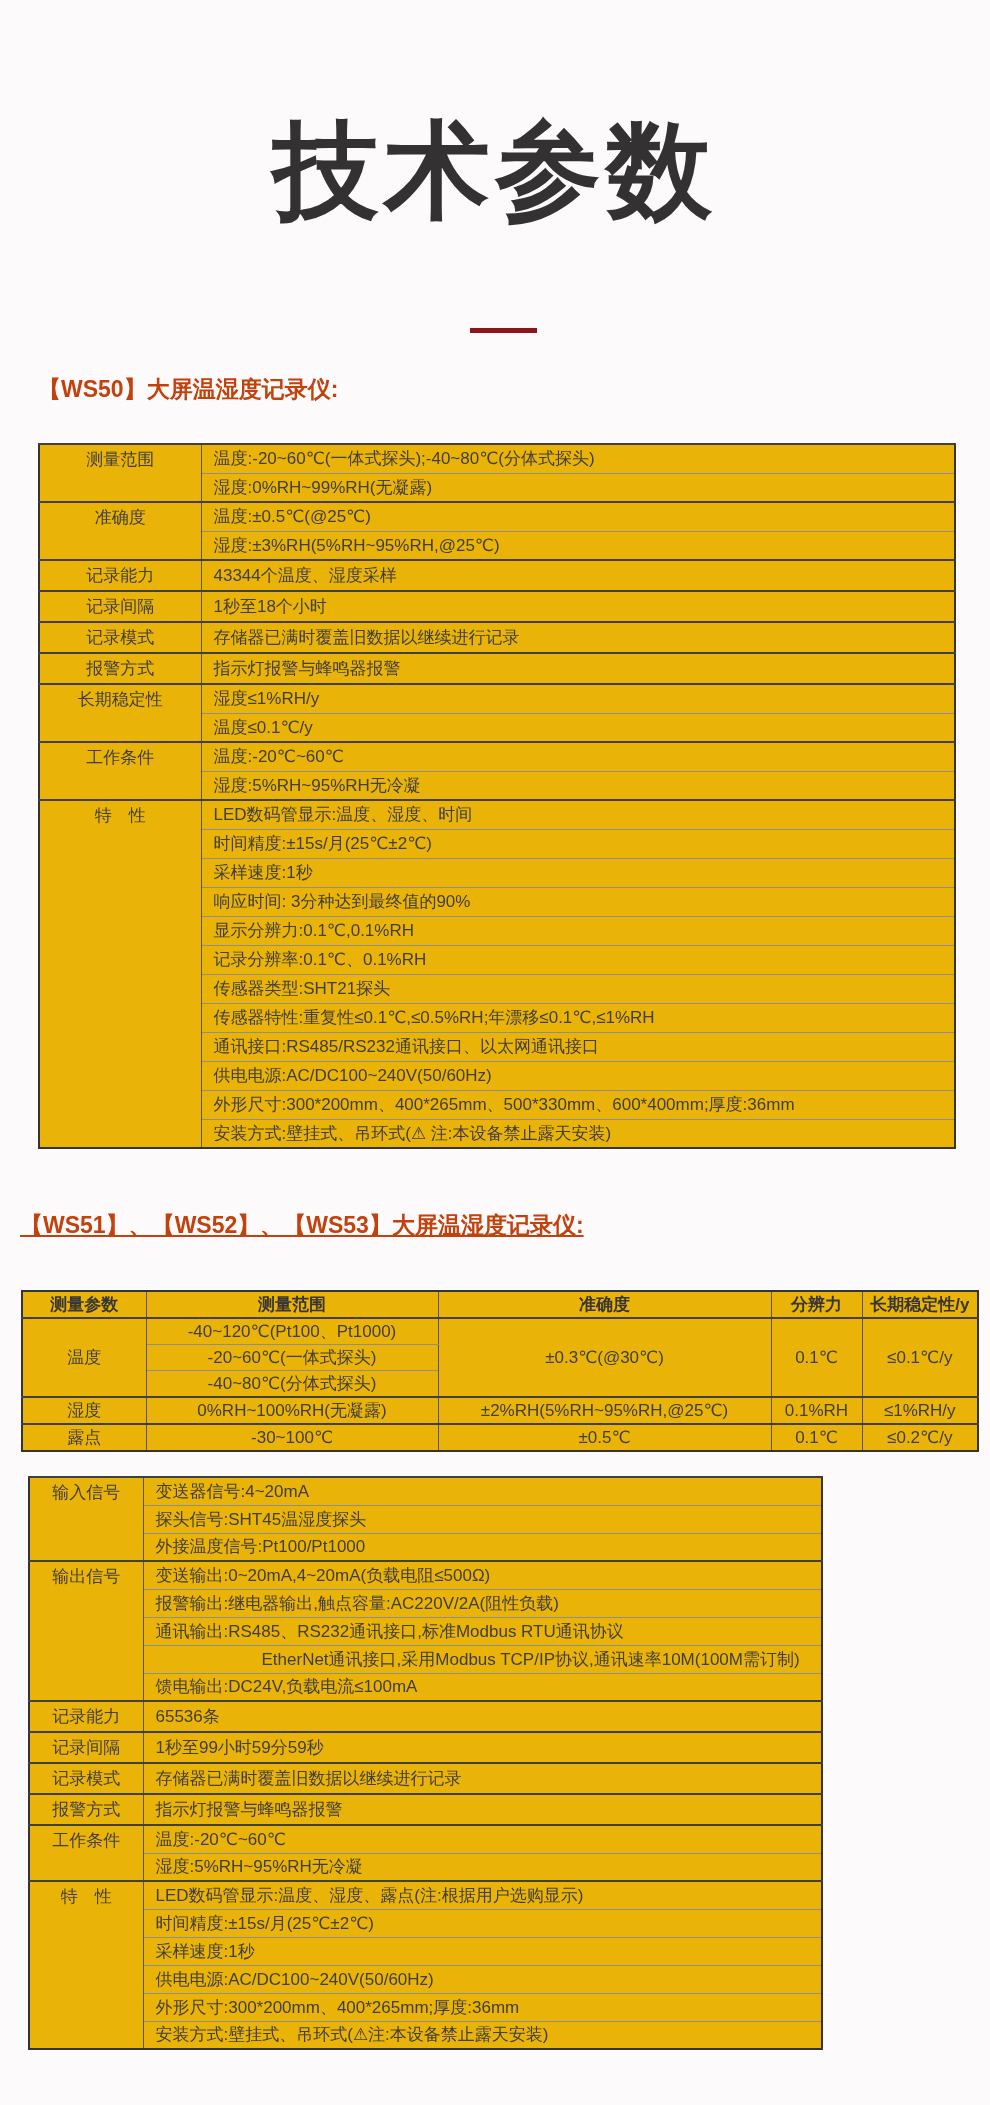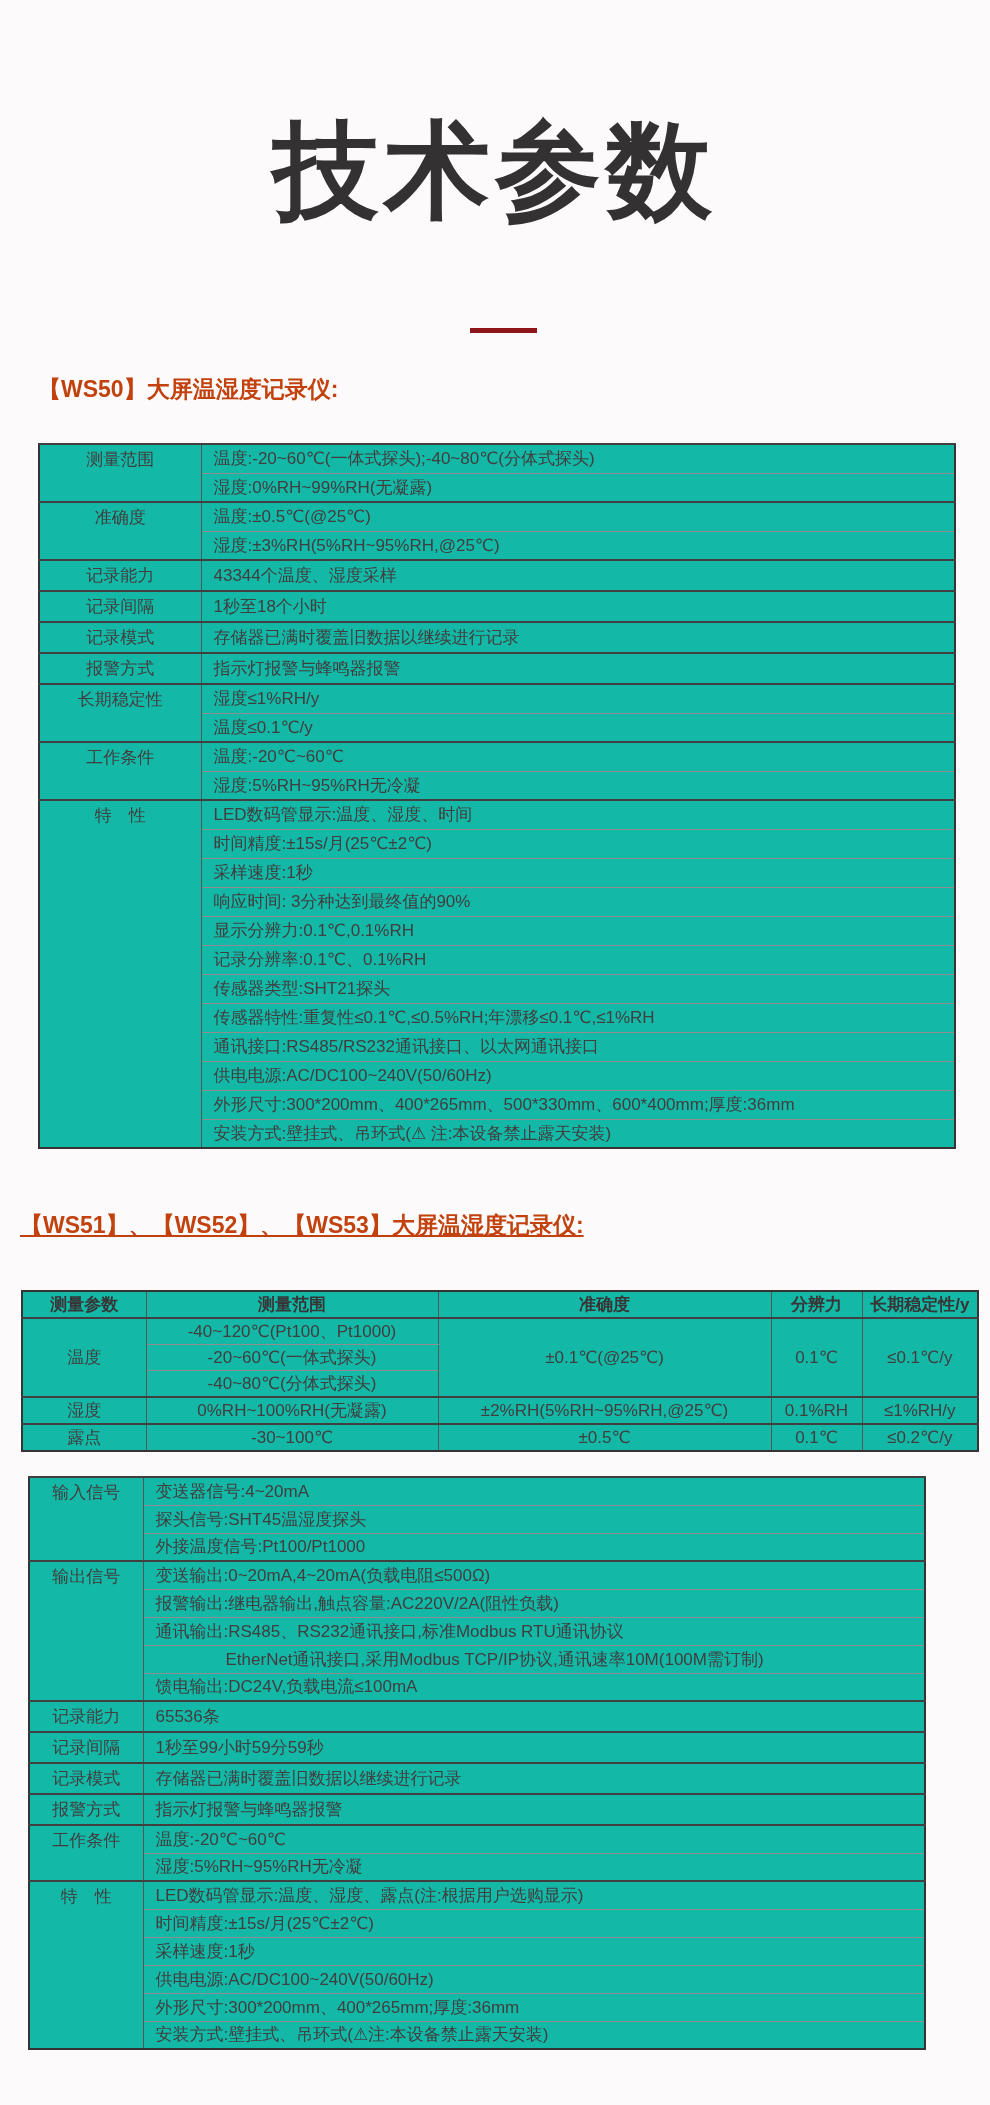--- a/index.html
+++ b/index.html
@@ -17,46 +17,46 @@
   .title-divider{
     position:absolute;top:328px;left:470px;width:67px;height:5px;background:#8d1418;
   }
   .section-heading{
     position:absolute;font-size:23px;font-weight:700;color:#c2410c;white-space:nowrap;
   }
   #heading-ws50{top:374px;left:38px;}
   #heading-ws51{top:1210px;left:20px;text-decoration:underline;}
 
   table{
-    border-collapse:collapse;table-layout:fixed;background:#14b8a6;
+    border-collapse:collapse;table-layout:fixed;background:#eab308;
     border:2px solid #353334;
   }
   td,th{
     font-size:17px;font-weight:400;color:#403e3f;
     border-left:1px solid #565455;border-right:1px solid #565455;
     border-top:1px solid #8f8d8e;border-bottom:1px solid #8f8d8e;
     white-space:nowrap;overflow:hidden;
   }
   tr.group-start td, tr.group-start th{border-top:2px solid #413f40;}
   .label-cell{
     text-align:center;vertical-align:top;padding-top:2px;line-height:26px;
   }
   .value-cell{padding:0 12px;text-align:left;margin-top:32px;}
-  .value-cell.indent{padding-left:82px;}
+  .value-cell.indent{padding-left:118px;}
 
   #ws50-table{position:absolute;top:443px;left:38px;width:918px;}
   #ws50-table tr{height:29px;}
 
   #param-table{position:absolute;top:1290px;left:21px;width:956px;}
   #param-table thead tr{height:14px;}
   #param-table tbody tr{height:26px;}
   #param-table th{font-weight:700;color:#373536;border-bottom:2px solid #413f40;}
   #param-table td{text-align:center;vertical-align:middle;}
 
-  #ws51-table{position:absolute;top:1476px;left:28px;width:898px;}
+  #ws51-table{position:absolute;top:1476px;left:28px;width:795px;}
   #ws51-table tr{height:28px;}
 </style>
 </head>
 <body>
 
 <div class="page-title">技术参数</div>
 <div class="title-divider"></div>
 
 <div class="section-heading" id="heading-ws50">【WS50】大屏温湿度记录仪:</div>
 
@@ -166,21 +166,21 @@
         <th>测量范围</th>
         <th>准确度</th>
         <th>分辨力</th>
         <th>长期稳定性/y</th>
       </tr>
     </thead>
   <tbody id="param-body">
       <tr class="group-start">
         <td rowspan="3">温度</td>
         <td>-40~120℃(Pt100、Pt1000)</td>
-        <td rowspan="3">±0.1℃(@25℃)</td>
+        <td rowspan="3">±0.3℃(@30℃)</td>
         <td rowspan="3">0.1℃</td>
         <td rowspan="3">≤0.1℃/y</td>
       </tr>
       <tr>
         <td>-20~60℃(一体式探头)</td>
       </tr>
       <tr>
         <td>-40~80℃(分体式探头)</td>
       </tr>
       <tr class="group-start">

